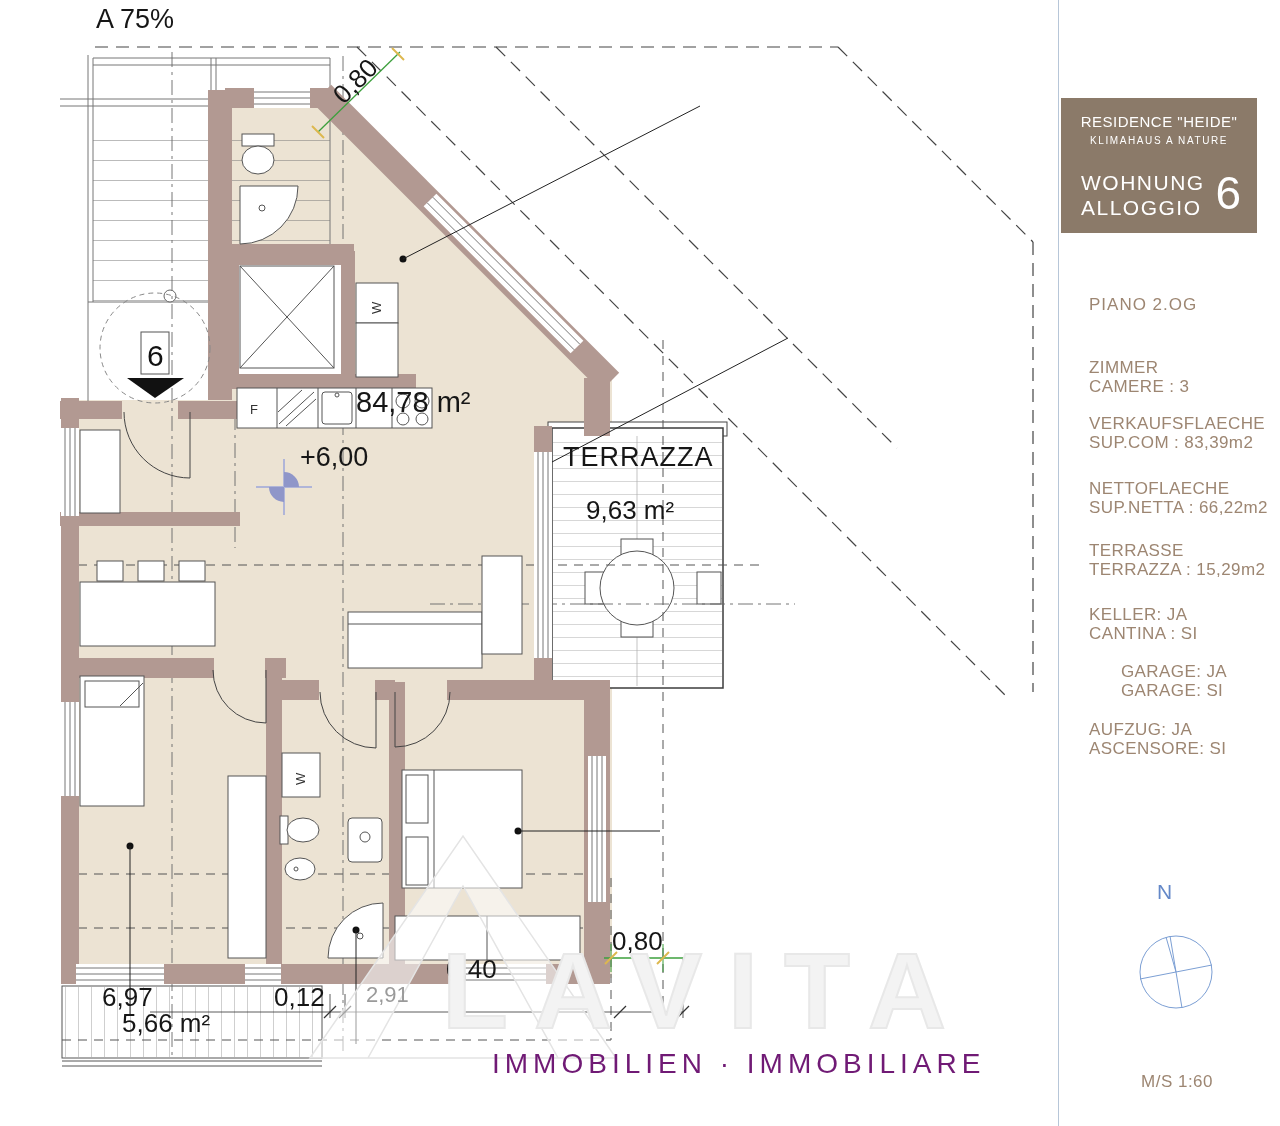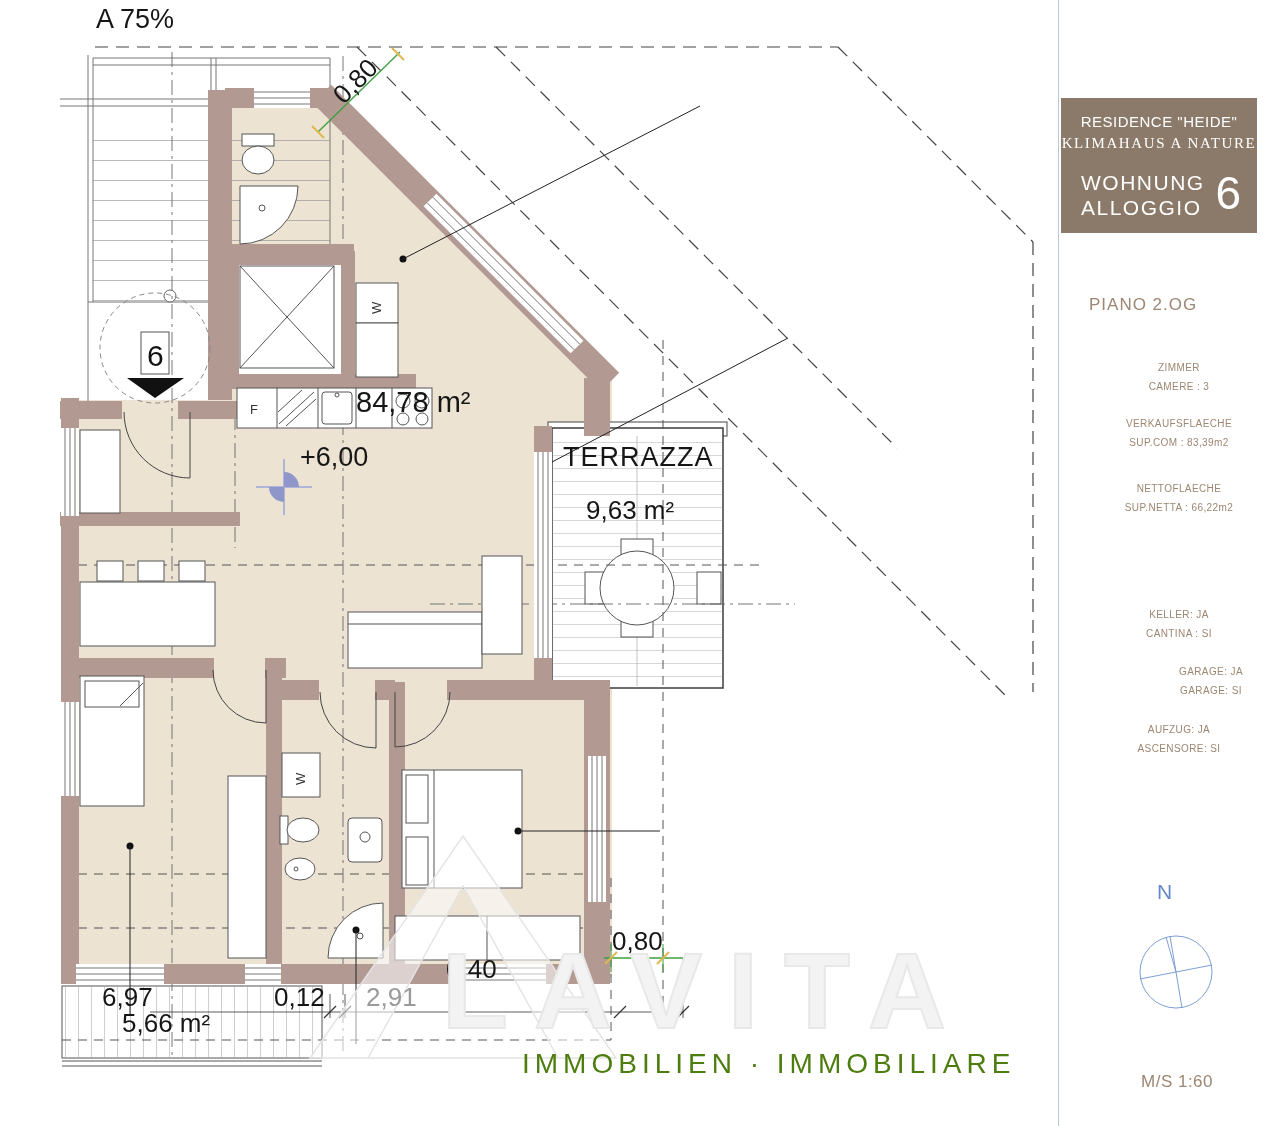--- a/index.html
+++ b/index.html
@@ -5,32 +5,32 @@
   html,body{margin:0;padding:0;background:#fff;}
   #stage{position:relative;width:1280px;height:1126px;background:#ffffff;overflow:hidden;
          font-family:"Liberation Sans",sans-serif;}
   #planwrap{position:absolute;left:0;top:0;width:1058px;height:1126px;}
   .pl{position:absolute;color:#161616;white-space:nowrap;line-height:1;}
   .gray{color:#9a9a9a;}
   
   #wm-brand{position:absolute;left:442px;top:928px;font-size:108px;font-weight:700;
             letter-spacing:26px;color:rgba(255,255,255,0.5);-webkit-text-stroke:2px #e8e8e8;
             text-shadow:0 0 1px #e6e6e6;pointer-events:none;}
-  #wm-tag{position:absolute;left:522px;top:1048px;font-size:28px;letter-spacing:5px;
-          color:#4d7c0f;pointer-events:none;text-align:center;}
+  #wm-tag{position:absolute;left:492px;top:1048px;font-size:28px;letter-spacing:5px;
+          color:#701a75;pointer-events:none;text-align:center;}
   
   #sidebar{position:absolute;left:1058px;top:0;width:221px;height:1126px;background:#fff;
            border-left:1px solid #b7c6d8;}
   #sb-header{position:absolute;left:2px;top:98px;width:196px;height:135px;background:#8b7a69;color:#fff;}
   #sb-title{text-align:center;font-size:15px;letter-spacing:0.5px;margin-top:15px;}
-  #sb-sub{text-align:center;font-size:15px;letter-spacing:1.6px;margin-top:5px;font-family:Liberation Serif, serif;}
+  #sb-sub{text-align:center;font-size:10px;letter-spacing:1.6px;margin-top:5px;}
   #sb-unit{position:absolute;left:20px;top:72px;font-size:21px;letter-spacing:1.5px;line-height:1.2;}
   #sb-unitnum{position:absolute;right:16px;top:68px;font-size:46px;font-weight:400;}
   .sb-floor{position:absolute;left:30px;top:295px;font-size:17px;letter-spacing:1px;color:#9d8672;}
-  .spec{position:absolute;left:30px;width:180px;font-size:10px;line-height:19px;color:#9d8672;letter-spacing:0.4px;text-align:center;}
+  .spec{position:absolute;left:30px;width:180px;font-size:17px;line-height:19px;color:#9d8672;letter-spacing:0.4px;}
   #sb-n{position:absolute;left:98px;top:880px;font-size:21px;color:#6488c8;}
   #sb-scale{position:absolute;left:82px;top:1072px;font-size:17px;color:#9d8672;letter-spacing:0.5px;}
 </style>
 </head>
 <body>
 
 <div id="stage">
 
   <div id="planwrap">
     <svg width="1058" height="1126" viewBox="0 0 1058 1126" font-family="Liberation Sans, sans-serif">
@@ -300,21 +300,21 @@
     <div class="pl" style="left:96px;top:6px;font-size:27px;">A 75%</div>
     <div class="pl" style="left:330px;top:68px;font-size:26px;transform:rotate(-45deg);">0,80</div>
     <div class="pl" style="left:356px;top:388px;font-size:29px;">84,78 m²</div>
     <div class="pl" style="left:300px;top:444px;font-size:27px;">+6,00</div>
     <div class="pl" style="left:563px;top:444px;font-size:27px;letter-spacing:1px;">TERRAZZA</div>
     <div class="pl" style="left:586px;top:497px;font-size:26px;">9,63 m²</div>
     <div class="pl" style="left:612px;top:928px;font-size:26px;">0,80</div>
     <div class="pl" style="left:102px;top:984px;font-size:26px;">6,97</div>
     <div class="pl" style="left:122px;top:1010px;font-size:26px;">5,66 m²</div>
     <div class="pl" style="left:274px;top:984px;font-size:26px;">0,12</div>
-    <div class="pl gray" style="left:366px;top:984px;font-size:26px;">2,91</div>
+    <div class="pl gray" style="left:366px;top:984px;font-size:22px;">2,91</div>
     <div class="pl" style="left:446px;top:956px;font-size:26px;">0,40</div>
 
     
     <div id="wm-brand">LAVITA</div>
     <div id="wm-tag">IMMOBILIEN · IMMOBILIARE</div>
   </div>
 
   <div id="sidebar">
     <div id="sb-header">
       <div id="sb-title">RESIDENCE "HEIDE"</div>
@@ -332,20 +332,24 @@
       <div>ZIMMER</div>
       <div>CAMERE : 3</div>
     </div>
     <div class="spec" style="top:414px;">
       <div>VERKAUFSFLAECHE</div>
       <div>SUP.COM : 83,39m2</div>
     </div>
     <div class="spec" style="top:479px;">
       <div>NETTOFLAECHE</div>
       <div>SUP.NETTA : 66,22m2</div>
+    </div>
+    <div class="spec" style="top:541px;">
+      <div>TERRASSE</div>
+      <div>TERRAZZA : 15,29m2</div>
     </div>
     <div class="spec" style="top:605px;">
       <div>KELLER: JA</div>
       <div>CANTINA : SI</div>
     </div>
     <div class="spec" style="top:662px;margin-left:32px;">
       <div>GARAGE: JA</div>
       <div>GARAGE: SI</div>
     </div>
     <div class="spec" style="top:720px;">

